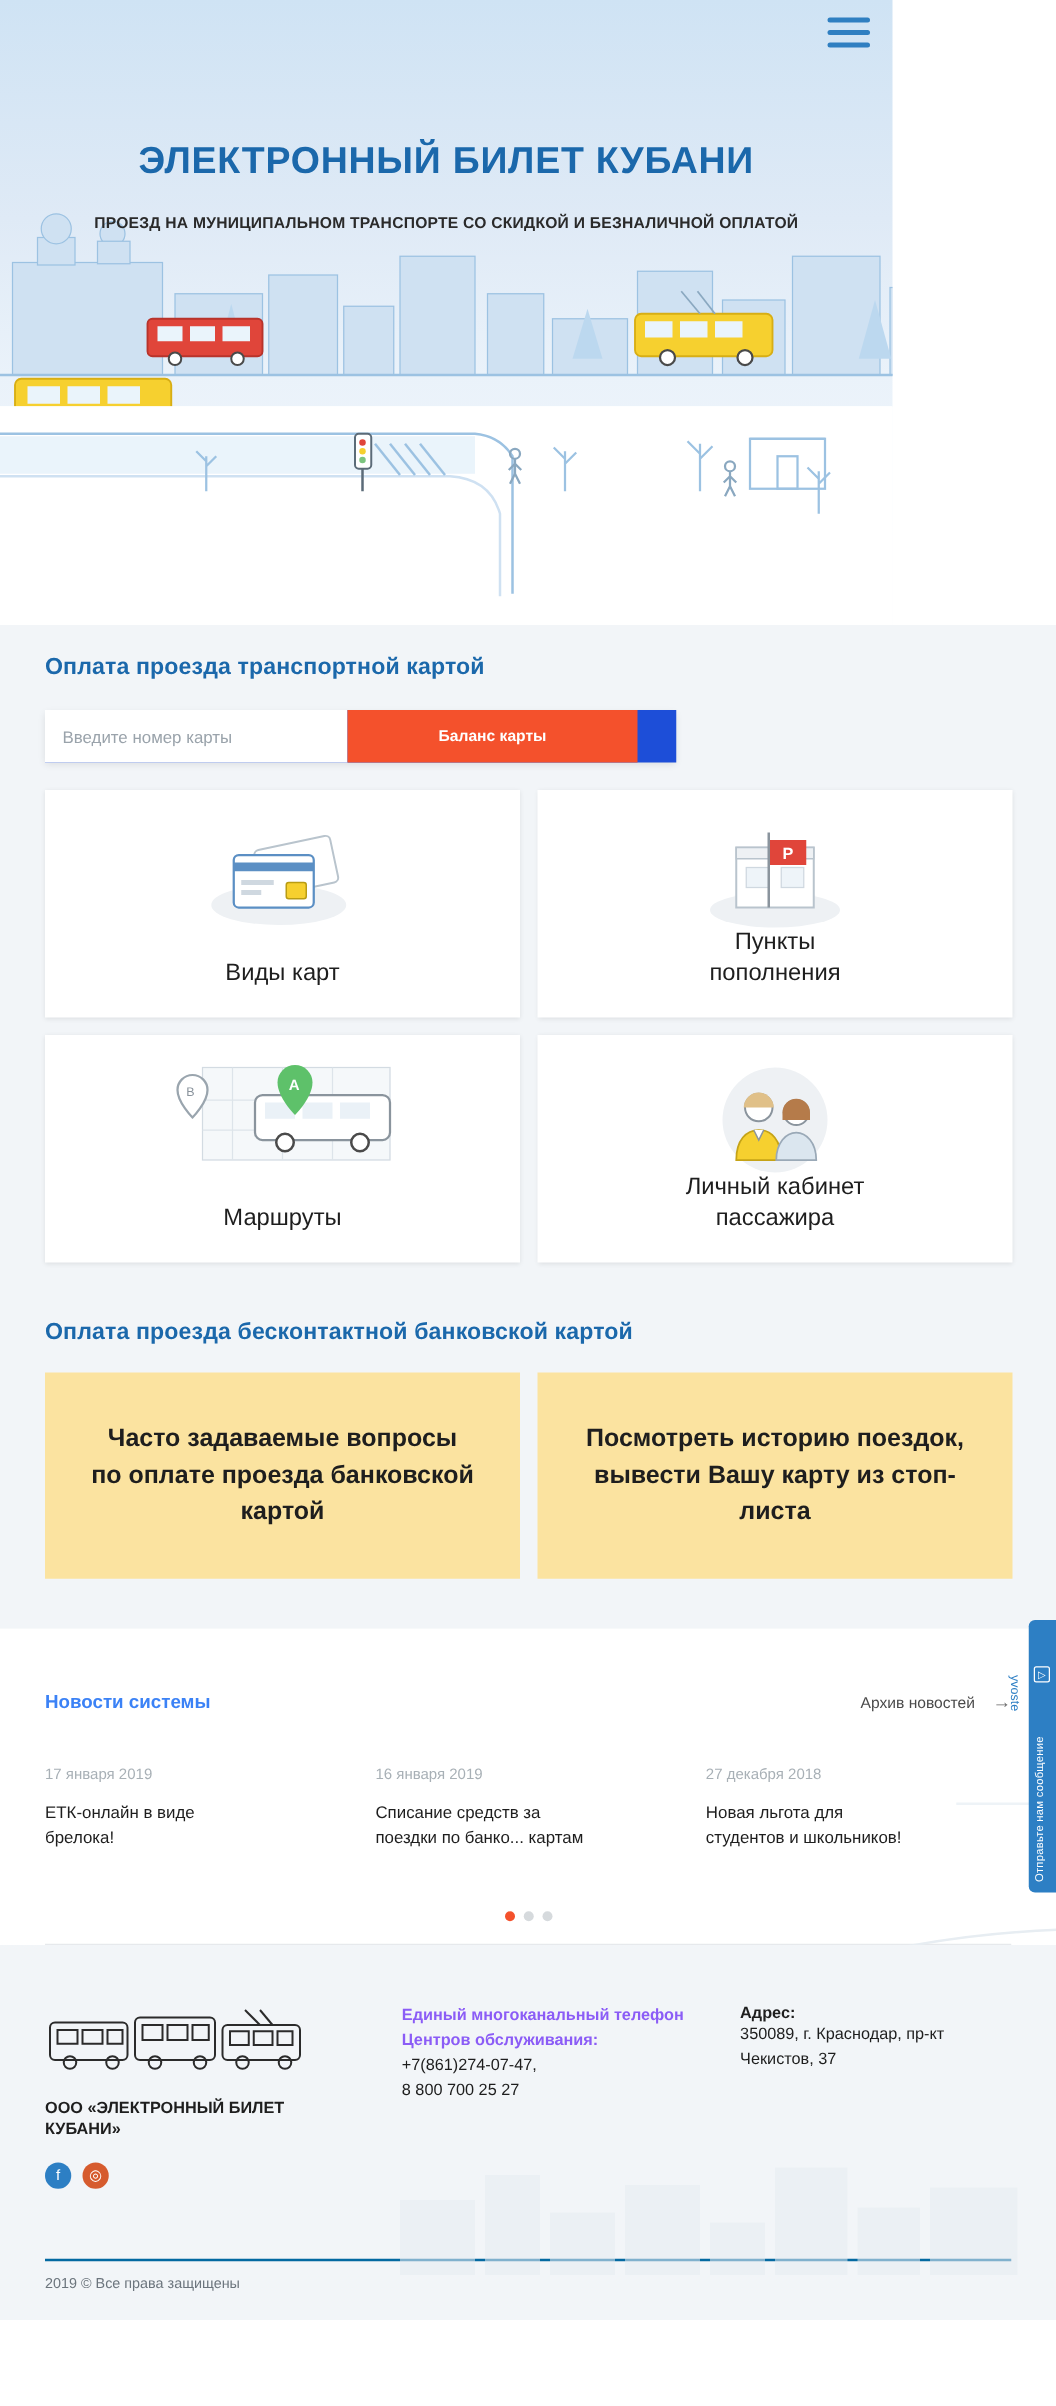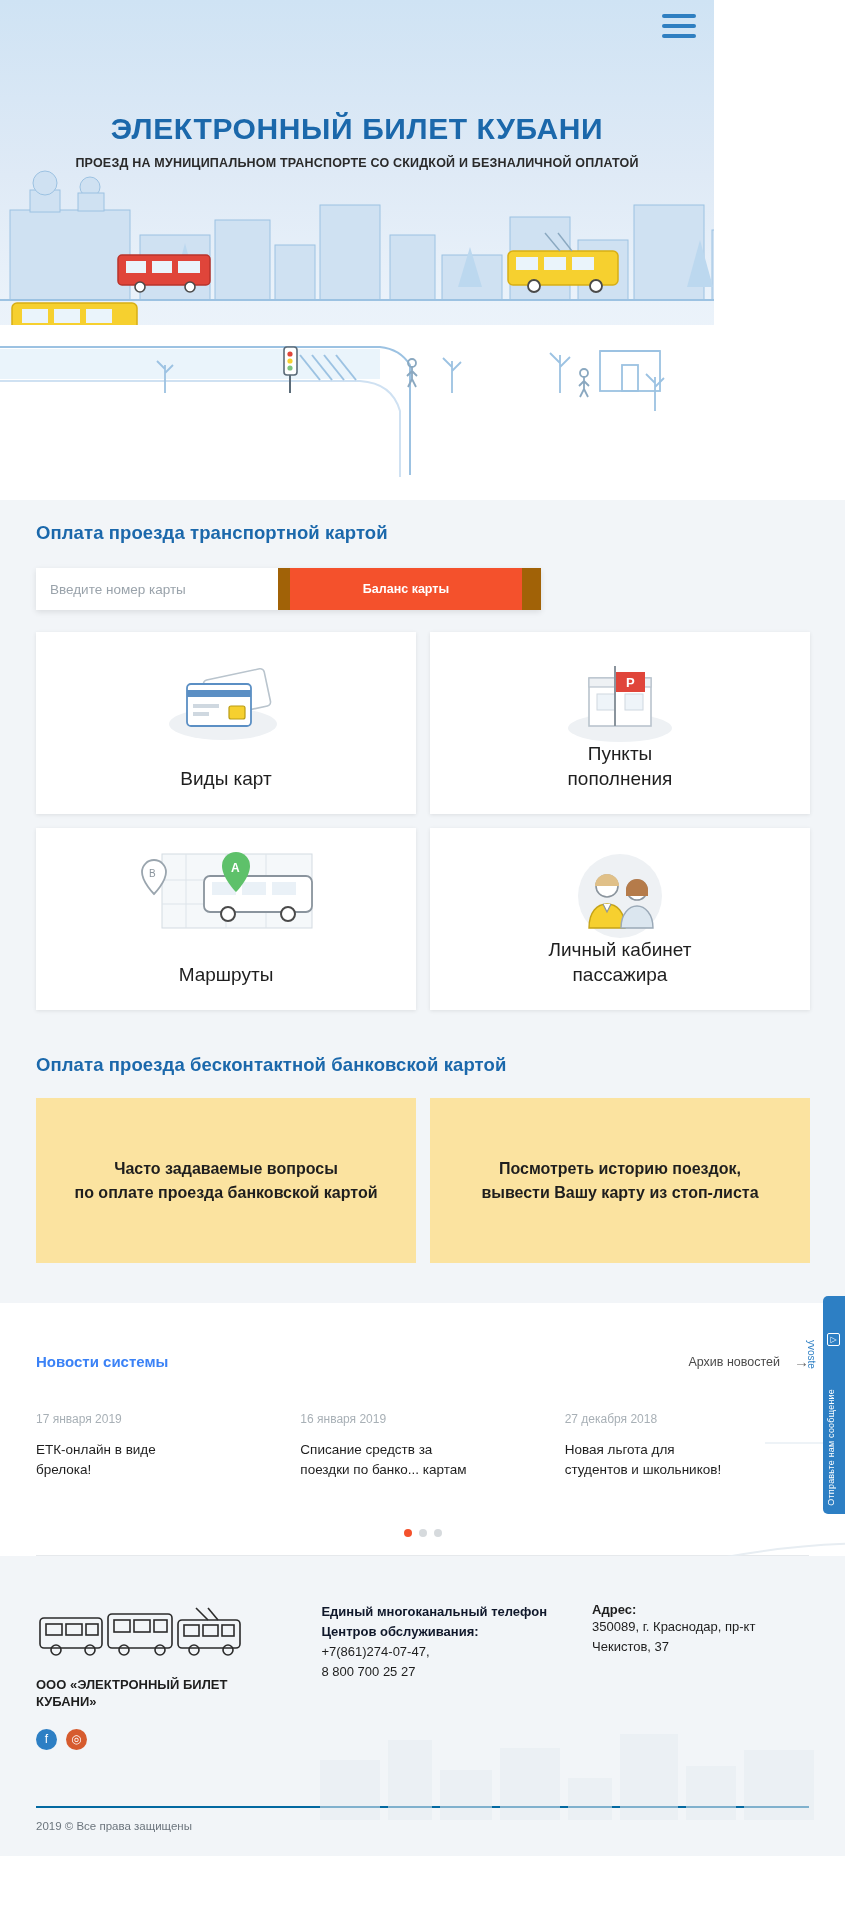--- a/index.html
+++ b/index.html
@@ -38,21 +38,21 @@
     width: 100%;
     text-align: center;
     font-size: 30px;
     font-weight: bold;
     letter-spacing: 0.6px;
     color: #1b68ab;
     z-index: 20;
   }
   .hero-sub {
     position: absolute;
-    top: 156px;
+    top: 171px;
     width: 100%;
     text-align: center;
     font-size: 12.5px;
     font-weight: bold;
     letter-spacing: 0.2px;
     color: #2a2a2a;
     z-index: 20;
   }
 
   
@@ -80,22 +80,21 @@
 
   .main-bg { background: #f2f5f8; padding-top: 22px; padding-bottom: 40px; }
 
   
   .balance-form {
     display: flex;
     margin-top: 24px;
     width: 505px;
     height: 42px;
     box-shadow: 0 2px 6px rgba(0,0,0,0.10);
-    background: #a16207;
-    gap: 12px;
+    background: #1d4ed8;
   }
   .balance-form input {
     flex: 0 0 242px;
     border: none;
     outline: none;
     padding: 0 14px;
     font-size: 13.5px;
     color: #333;
     background: #fff;
   }
@@ -152,21 +151,21 @@
     gap: 14px;
     margin-top: 22px;
   }
   .banner {
     background: #fbe3a0;
     height: 165px;
     display: flex;
     align-items: center;
     justify-content: center;
     text-align: center;
-    font-size: 16px;
+    font-size: 20px;
     font-weight: bold;
     color: #1e1e1e;
     line-height: 1.45;
     cursor: pointer;
     padding: 0 20px;
   }
 
   
   .news-sec {
     background: #ffffff;
@@ -242,21 +241,21 @@
   .soc {
     width: 21px; height: 21px; border-radius: 50%;
     background: #2d7fc4;
     color: #fff; font-size: 12px;
     display: flex; align-items: center; justify-content: center;
     cursor: pointer;
   }
   .soc.ig { background: #d65b2e; }
   .f-col2 { width: 240px; }
   .f-col3 { width: 220px; }
-  .f-strong { font-size: 13px; font-weight: bold; color: #0f172a; line-height: 1.55; }
+  .f-strong { font-size: 13px; font-weight: bold; color: #8b5cf6; line-height: 1.55; }
   .f-line { font-size: 13px; color: #1e1e1e; line-height: 1.55; }
   .f-label { font-size: 13px; font-weight: bold; color: #1e1e1e; }
   .copyright {
     margin-top: 56px;
     padding: 12px 0 14px 0;
     font-size: 11.5px;
     color: #6c757d;
     border-top: 2px solid #0369a1;
   }
   .footer-sky {

